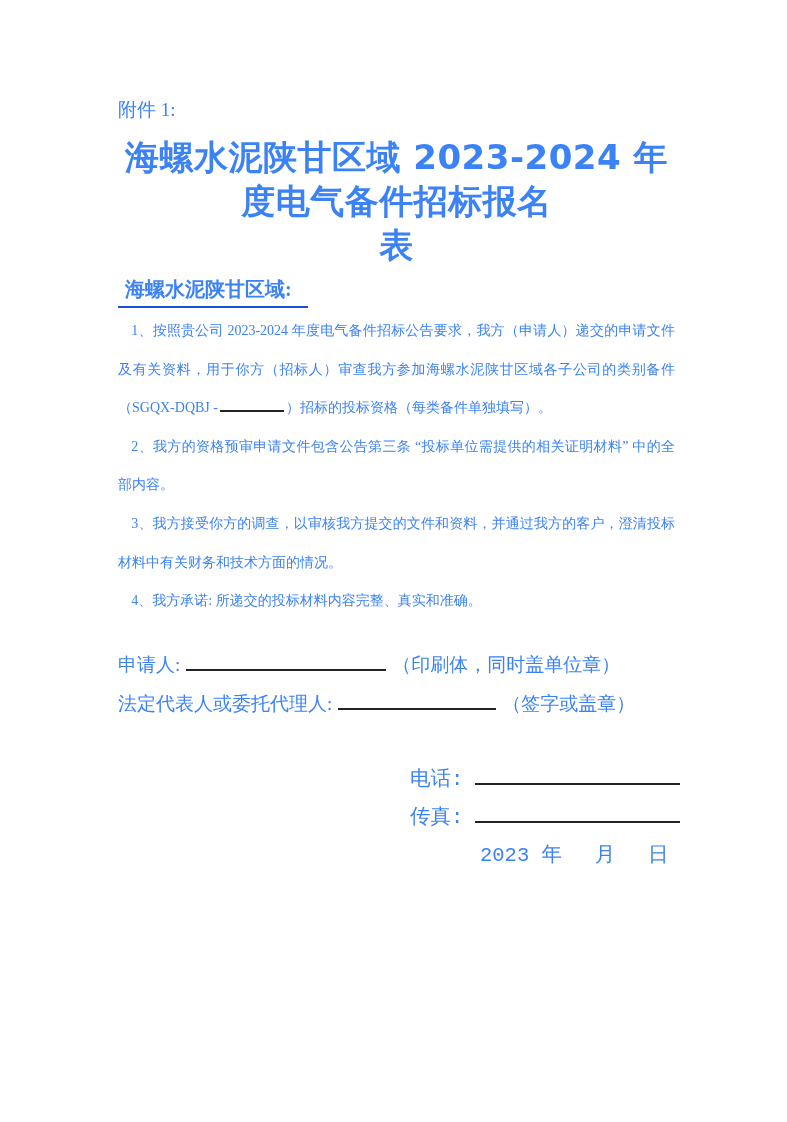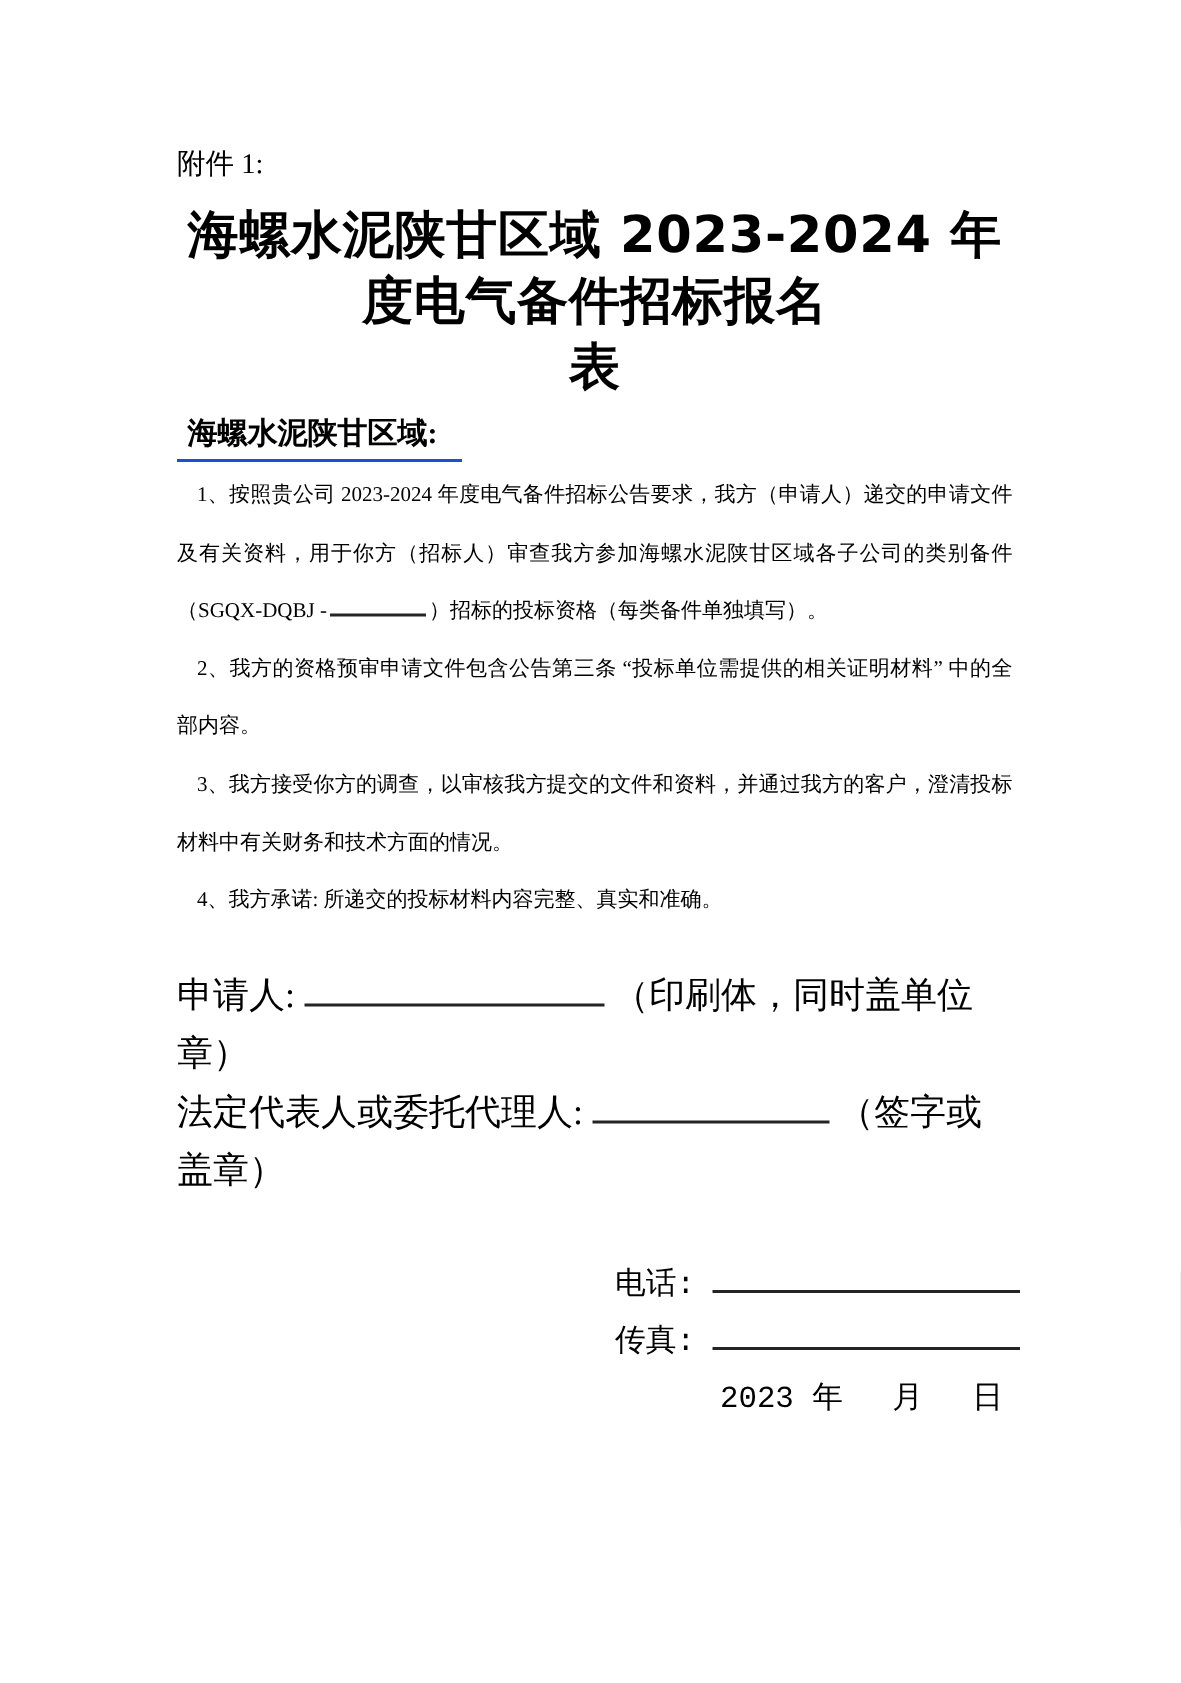--- a/index.html
+++ b/index.html
@@ -6,21 +6,21 @@
   html, body { background: #e8e8e8; }
   body { font-family: "Liberation Serif", "DejaVu Serif", serif; }
 
   .page {
     position: relative;
     width: 787px;
     height: 1122px;
     margin: 0 auto;
     background: #ffffff;
     overflow: hidden;
-    color: #000000;
+    color: #3b82f6;
   }
 
   .content {
     position: absolute;
     left: 118px;
     top: 97px;
     width: 557px;
   }
 
   .attachment-label {
@@ -70,21 +70,21 @@
   }
   .blank-code      { width: 64px; }
   .blank-contact   { width: 182px; }
   .blank-applicant { width: 200px; margin: 0 6px; }
   .blank-rep       { width: 158px; margin: 0 6px; }
   .blank-phone,
   .blank-fax       { width: 205px; margin-left: 12px; }
 
   .sign-block {
     margin-top: 24px;
-    font-size: 24px;
+    font-size: 19px;
     line-height: 39px;
   }
 
   .contact-block {
     margin-top: 38px;
     margin-left: 292px;
     font-size: 20.5px;
     line-height: 38px;
     font-family: Liberation Mono, monospace;
   }

